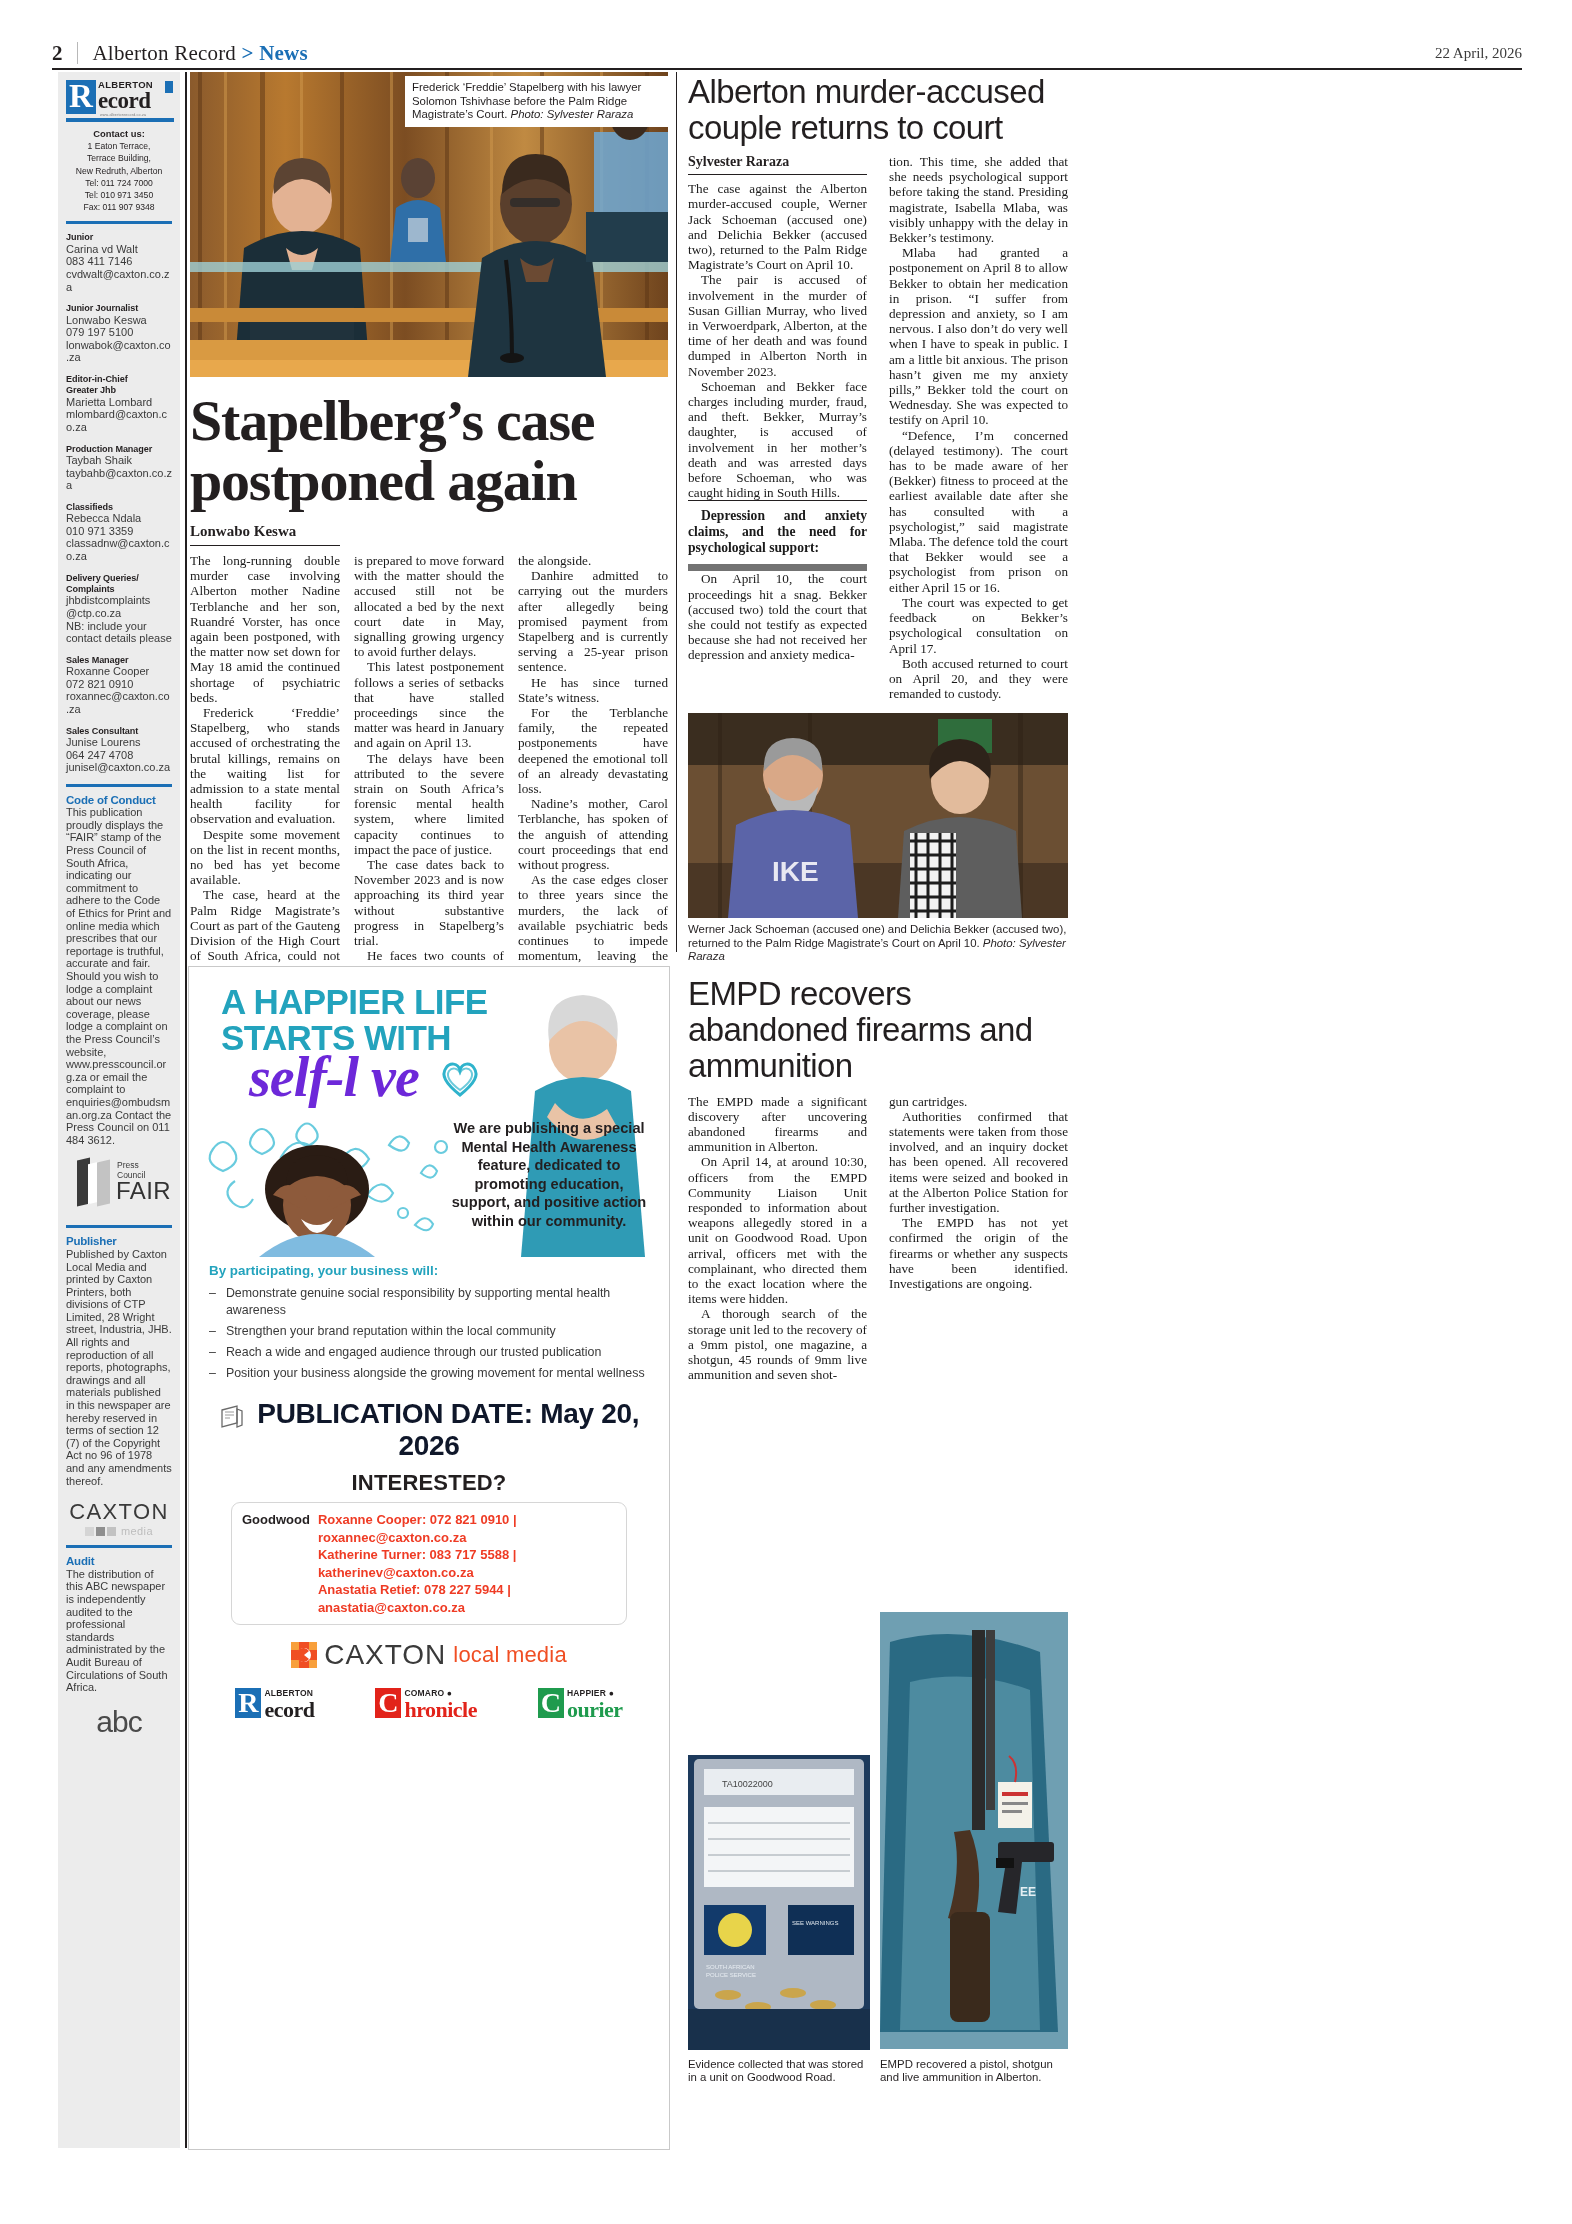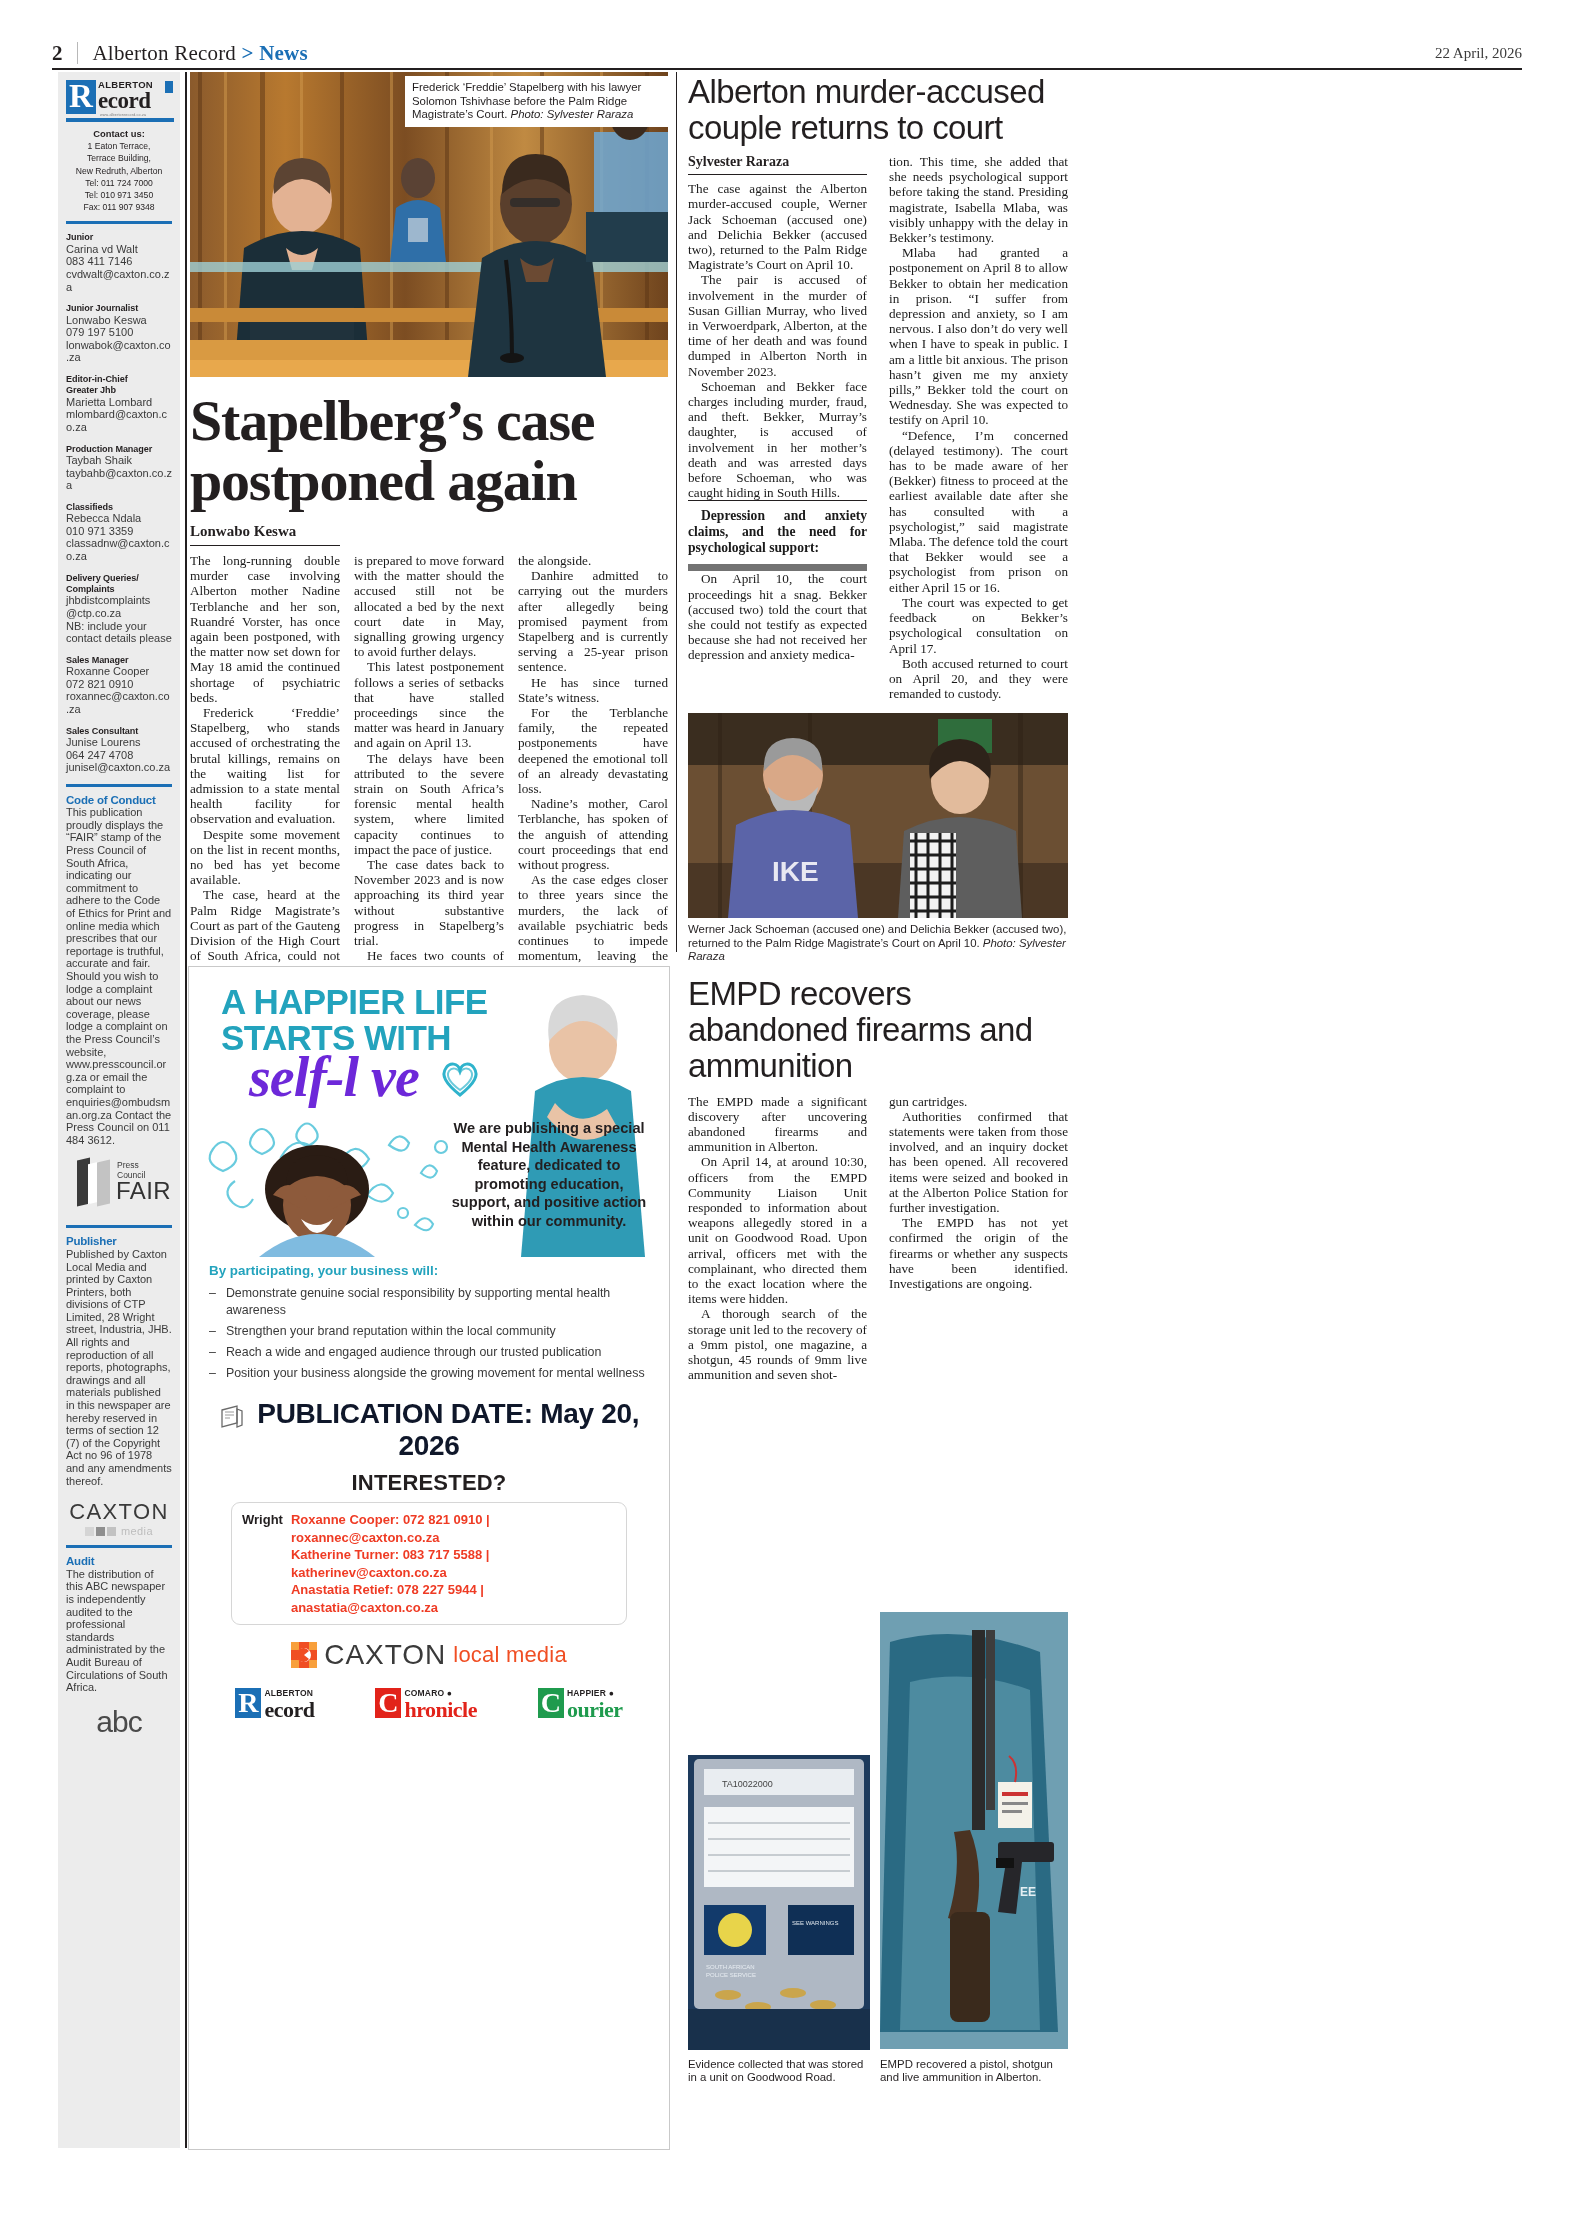--- a/index.html
+++ b/index.html
@@ -561,21 +561,21 @@
         <path d="M3 6 l15 -4 v17 l-15 4z" fill="none" stroke="#6b6b6b" stroke-width="1.3"></path>
         <path d="M18 5 l5 2 v14 l-5 2z" fill="none" stroke="#6b6b6b" stroke-width="1.3"></path>
         <path d="M6 8 h9 M6 11 h9 M6 14 h5" stroke="#9a9a9a" stroke-width="1"></path>
       </svg>
       <span>PUBLICATION DATE: May 20, 2026</span>
     </div>
 
     <div class="ad-int">INTERESTED?</div>
 
     <div class="ad-contact">
-      <span class="ad-c-lbl">Wright</span>
+      <span class="ad-c-lbl">Goodwood</span>
       <span class="ad-c-lines">
         <span>Roxanne Cooper:  072 821 0910 | roxannec@caxton.co.za</span><br>
         <span>Katherine Turner: 083 717 5588 | katherinev@caxton.co.za</span><br>
         <span>Anastatia Retief:  078 227 5944 | anastatia@caxton.co.za</span>
       </span>
     </div>
 
     <div class="ad-caxton">
       <span class="ad-cx-mark">
         <svg width="26" height="26" viewBox="0 0 26 26">

